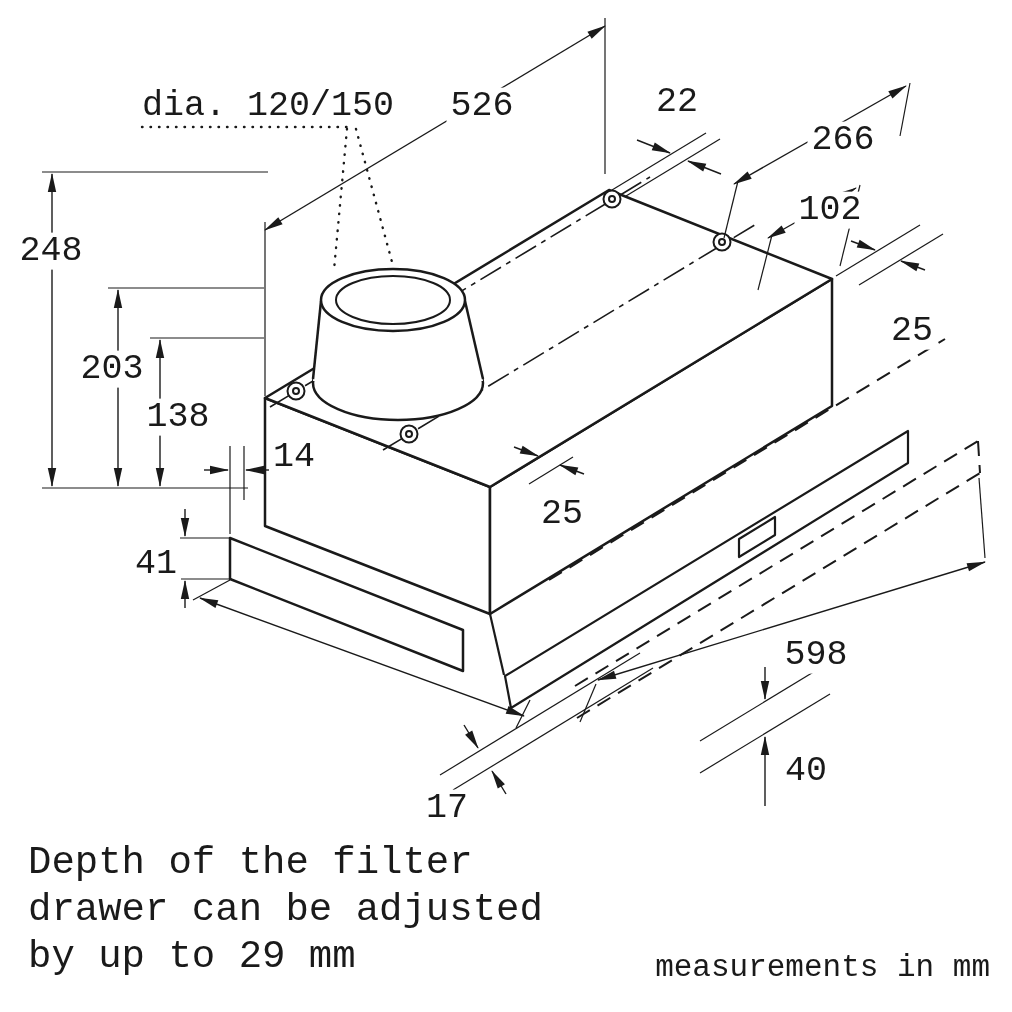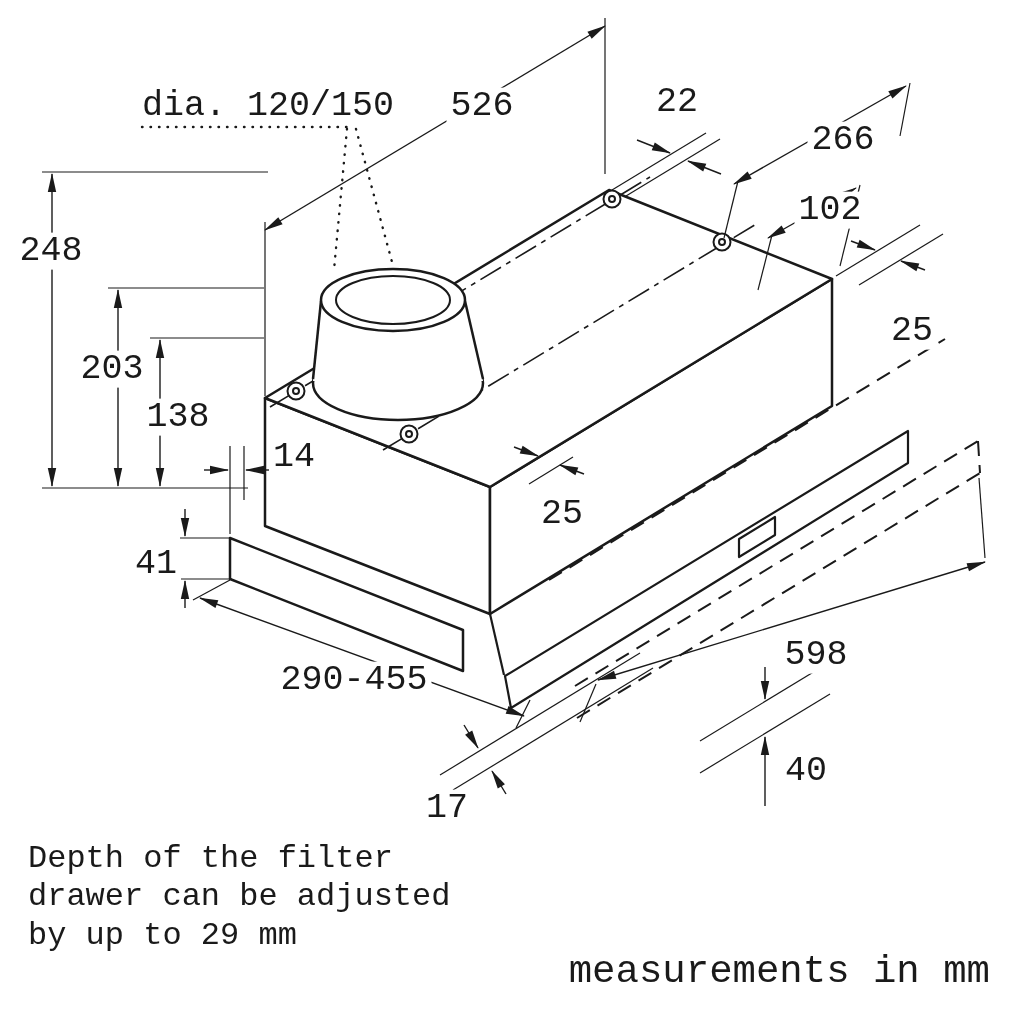--- a/index.html
+++ b/index.html
@@ -7,25 +7,25 @@
     position:relative;width:1012px;height:1012px;background:#fff;
     font-family:Liberation Mono, monospace;color:#1a1a1a;overflow:hidden;
   }
   .drawing-svg{position:absolute;left:0;top:0;}
   .dim-label{
     position:absolute;transform:translate(-50%,-50%);
     background:#fff;padding:0 4px;font-size:35px;line-height:1.05;
     white-space:nowrap;color:#1a1a1a;
   }
   .note-block{
-    position:absolute;left:28px;top:840px;font-size:32px;line-height:1.2;
+    position:absolute;left:28px;top:840px;font-size:39px;line-height:1.2;
     color:#1a1a1a;
   }
   .unit-note{
-    position:absolute;right:22px;top:950px;font-size:39px;color:#1a1a1a;
+    position:absolute;right:22px;top:950px;font-size:31px;color:#1a1a1a;
     white-space:nowrap;
   }
 </style>
 </head>
 <body>
 
 <div class="canvas">
 
   <svg class="drawing-svg" width="1012" height="1012" viewBox="0 0 1012 1012">
     <defs>
@@ -197,21 +197,20 @@
   <div class="dim-label" style="left:112px;top:369px">203</div>
 
   <div class="dim-label" style="left:178px;top:417px">138</div>
 
   <div class="dim-label" style="left:294px;top:457px">14</div>
 
   <div class="dim-label" style="left:562px;top:514px">25</div>
 
   <div class="dim-label" style="left:156px;top:564px">41</div>
 
-  <div class="dim-label" style="left:354px;top:680px">290-455</div>
 
   <div class="dim-label" style="left:816px;top:655px">598</div>
 
   <div class="dim-label" style="left:806px;top:771px">40</div>
 
   <div class="dim-label" style="left:447px;top:808px">17</div>
 
   <div class="note-block">
     <div>Depth of the filter</div>
     <div>drawer can be adjusted</div>

